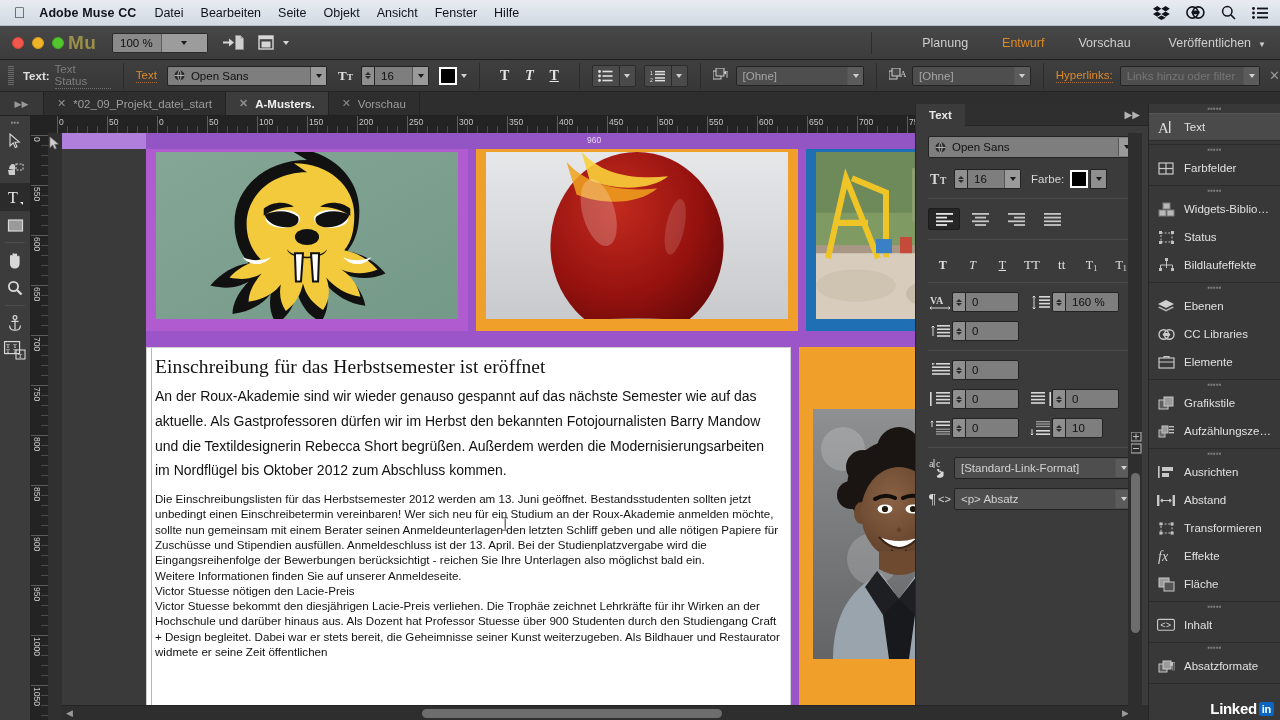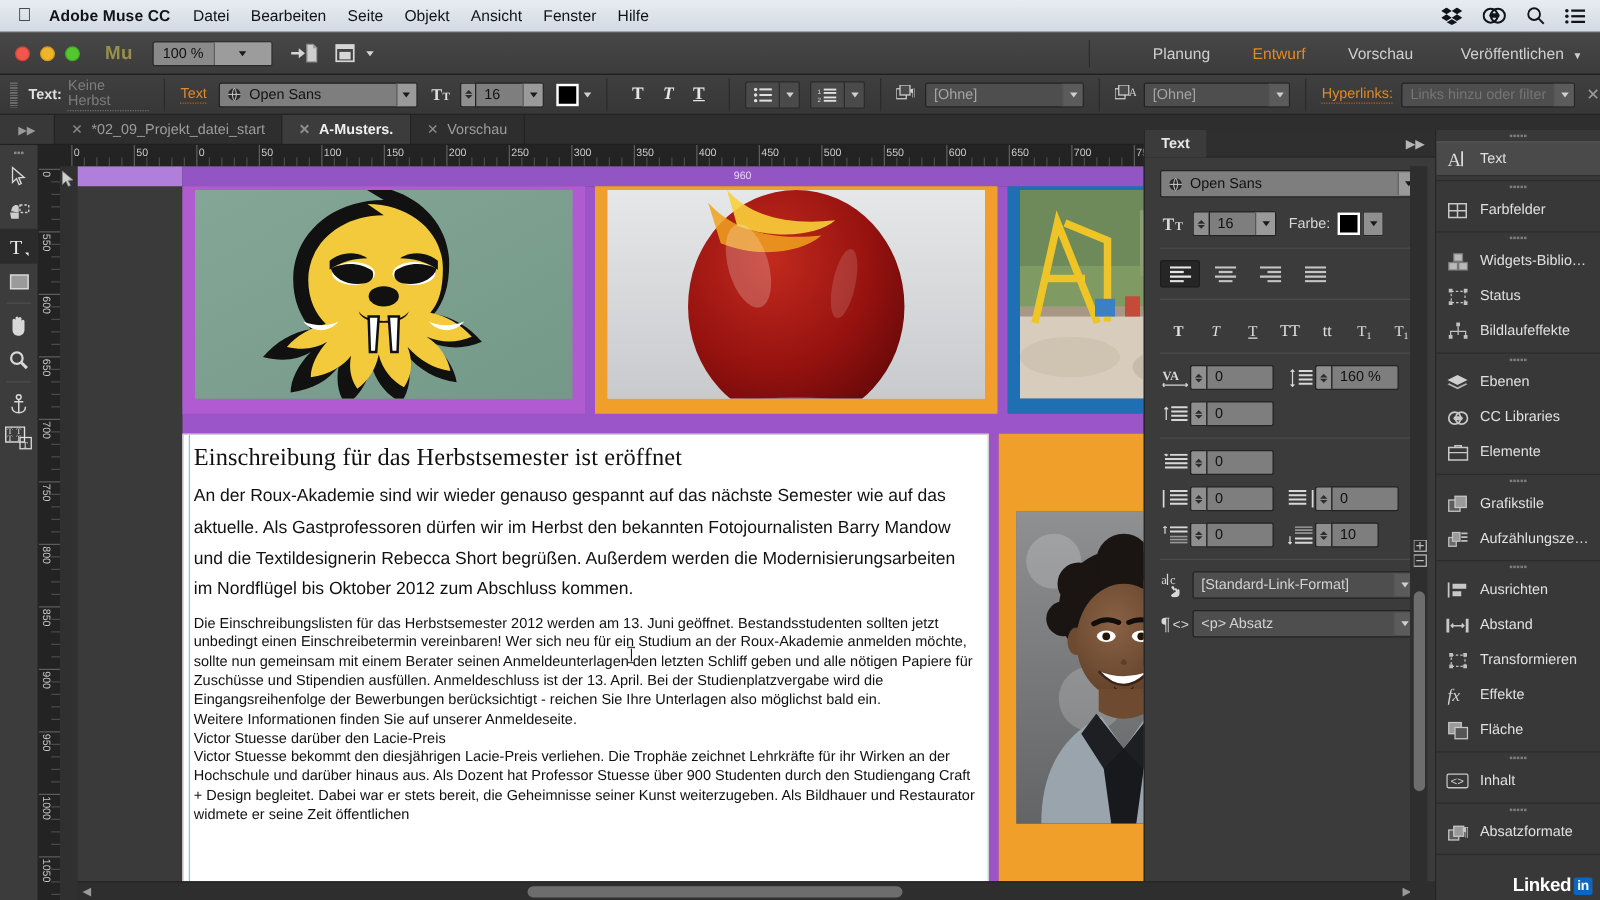--- a/index.html
+++ b/index.html
@@ -29,21 +29,21 @@
     position:absolute; left:0; top:26px; width:1280px; height:34px;
     background:linear-gradient(#474747,#3c3c3c);
     border-bottom:1px solid #1f1f1f;
     display:flex; align-items:center;
   }
   .traffic { display:flex; gap:8px; padding-left:12px; }
   .tl { width:12px; height:12px; border-radius:50%; }
   .tl.r{background:#f1584b;border:1px solid #d2453a;}
   .tl.y{background:#f0b429;border:1px solid #d39a1c;}
   .tl.g{background:#53c72e;border:1px solid #43ae21;}
-  .mu { color:#9a8f4a; font-size:15px; font-weight:bold; margin-left:20px; letter-spacing:.3px;}
+  .mu { color:#9a8f4a; font-size:19px; font-weight:bold; margin-left:4px; letter-spacing:.3px;}
   .zoomsel {
     margin-left:16px; display:flex; align-items:center; height:20px;
     background:#8a8a8a; border:1px solid #2a2a2a; border-radius:2px; color:#111;
   }
   .zoomsel span { padding:0 8px 0 7px; font-size:11.5px; min-width:46px;}
   .zoomsel .arw { width:18px; height:18px; background:#9c9c9c; border-left:1px solid #5d5d5d;
     display:flex;align-items:center;justify-content:center;}
   .tbicon { margin-left:14px; display:flex; align-items:center; gap:3px; }
   .sep { width:1px; height:22px; background:#2c2c2c; margin:0 16px; }
   .wstabs { margin-left:auto; display:flex; align-items:center; padding-right:14px; }
@@ -322,21 +322,21 @@
       <div class="ws">Vorschau</div>
       <div class="ws pub">
         <span>Veröffentlichen</span><span class="car">▼</span>
       </div>
     </div>
   </div>
 
   <div class="ctlbar">
     <div class="grip"></div>
     <span class="lbl-b">Text:</span>
-    <span class="lbl-dim">Keine Herbst</span>
+    <span class="lbl-dim">Text Status</span>
     <div class="vsep"></div>
     <span class="orange-lbl">Text</span>
     <div class="fld" style="width:162px;margin-left:10px;">
       <span style="padding-left:6px;display:flex;align-items:center;">
         <svg width="11" height="11" viewBox="0 0 11 11">
             <circle cx="5.5" cy="5.5" r="5" fill="#2a2a2a"></circle>
         <path d="M.5 5.5h10M5.5.5c2 2 2 8 0 10M5.5.5c-2 2-2 8 0 10" stroke="#cfcfcf" fill="none" stroke-width=".8"></path>
           </svg>
       </span>
       <span class="txt">Open Sans</span>
@@ -803,21 +803,21 @@
           </svg>
         </div>
       </div>
 
       <div class="whitebox">
         <div class="guide-v" style="left:4px;"></div>
         <div class="headline">Einschreibung für das Herbstsemester ist eröffnet</div>
         <div class="lede">An der Roux-Akademie sind wir wieder genauso gespannt auf das nächste Semester wie auf das aktuelle. Als Gastprofessoren dürfen wir im Herbst den bekannten Fotojournalisten Barry Mandow und die Textildesignerin Rebecca Short begrüßen. Außerdem werden die Modernisierungsarbeiten im Nordflügel bis Oktober 2012 zum Abschluss kommen.</div>
         <div class="body2">Die Einschreibungslisten für das Herbstsemester 2012 werden am 13. Juni geöffnet. Bestandsstudenten sollten jetzt unbedingt einen Einschreibetermin vereinbaren! Wer sich neu für ein Studium an der Roux-Akademie anmelden möchte, sollte nun gemeinsam mit einem Berater seinen Anmeldeunterlagen den letzten Schliff geben und alle nötigen Papiere für Zuschüsse und Stipendien ausfüllen. Anmeldeschluss ist der 13. April. Bei der Studienplatzvergabe wird die Eingangsreihenfolge der Bewerbungen berücksichtigt - reichen Sie Ihre Unterlagen also möglichst bald ein.</div>
         <div class="body2" style="padding-top:0;">Weitere Informationen finden Sie auf unserer Anmeldeseite.</div>
-        <div class="body2" style="padding-top:0;">Victor Stuesse darüber den Lacie-Preis</div>
+        <div class="body2" style="padding-top:0;">Victor Stuesse nötigen den Lacie-Preis</div>
         <div class="body2" style="padding-top:0;">Victor Stuesse bekommt den diesjährigen Lacie-Preis verliehen. Die Trophäe zeichnet Lehrkräfte für ihr Wirken an der Hochschule und darüber hinaus aus. Als Dozent hat Professor Stuesse über 900 Studenten durch den Studiengang Craft + Design begleitet. Dabei war er stets bereit, die Geheimnisse seiner Kunst weiterzugeben. Als Bildhauer und Restaurator widmete er seine Zeit öffentlichen</div>
       </div>
 
       <div class="cursorIB">
         <svg width="8" height="14" viewBox="0 0 8 14">
             <path d="M1 1h6M4 1v12M1 13h6" stroke="#1a1a1a" stroke-width="1.2" fill="none"></path>
         <path d="M1.6 1.6h4.8M3.4 1.6v10.8M1.6 12.4h4.8" stroke="#fff" stroke-width=".6" fill="none"></path>
           </svg>
       </div>
 

